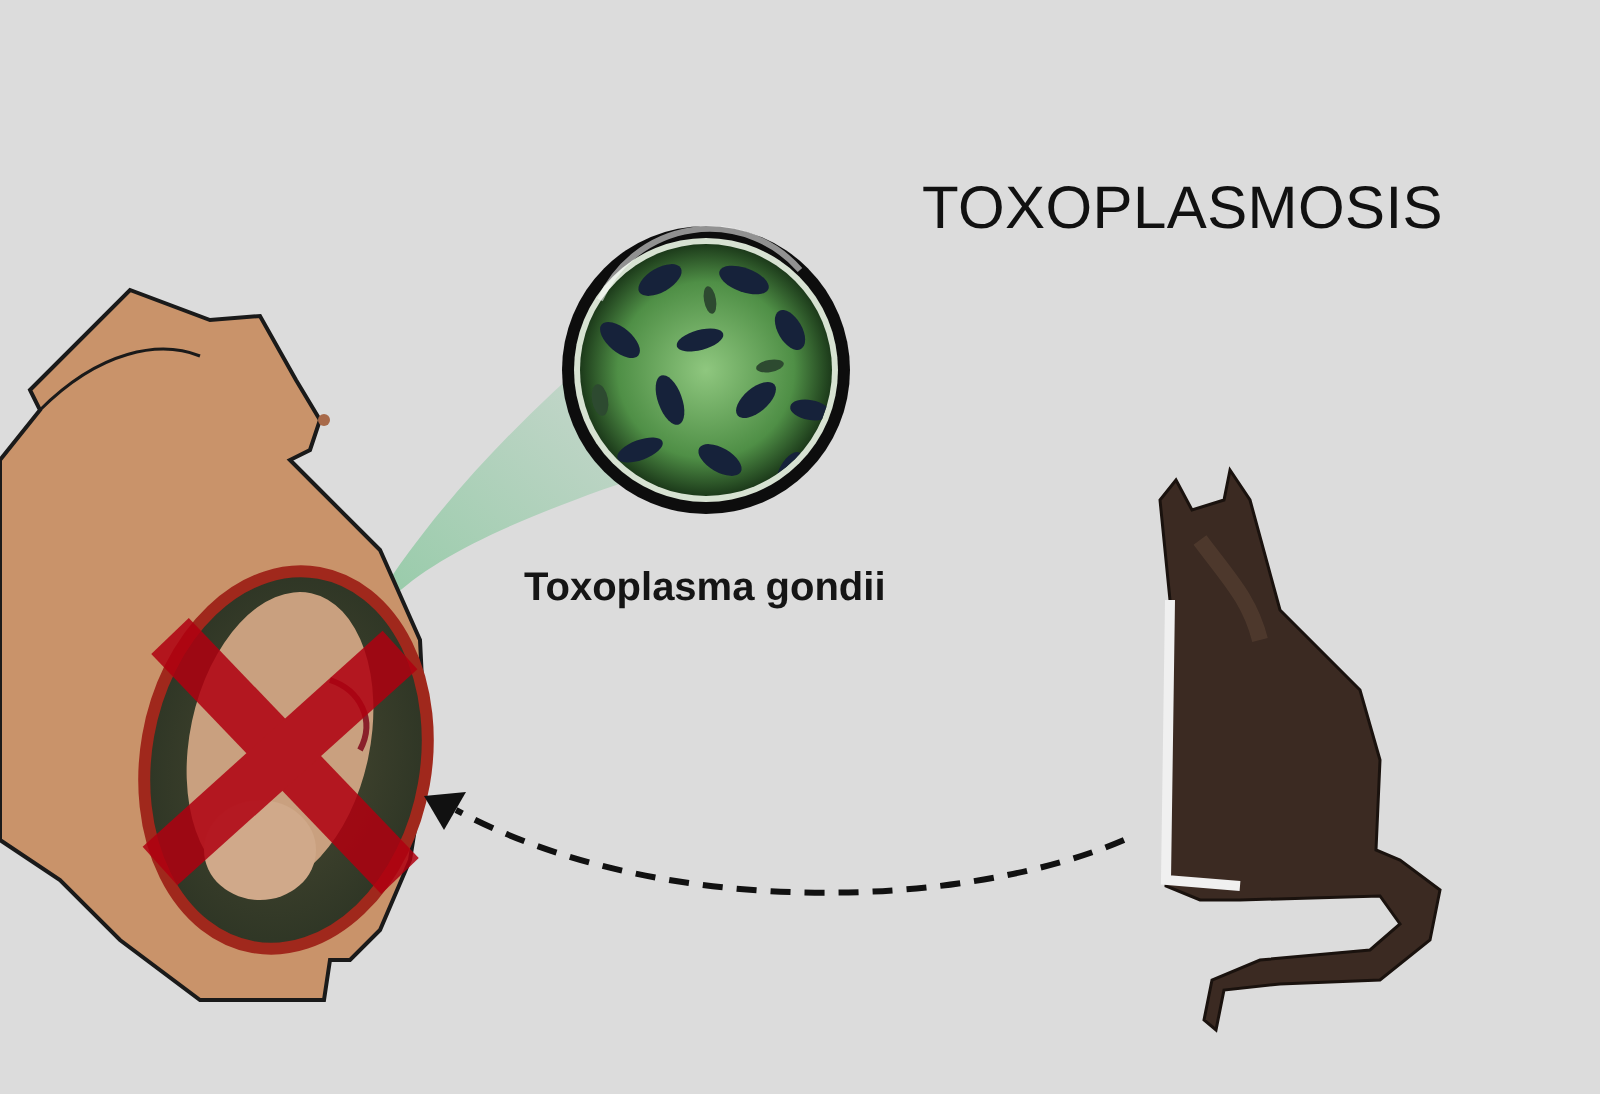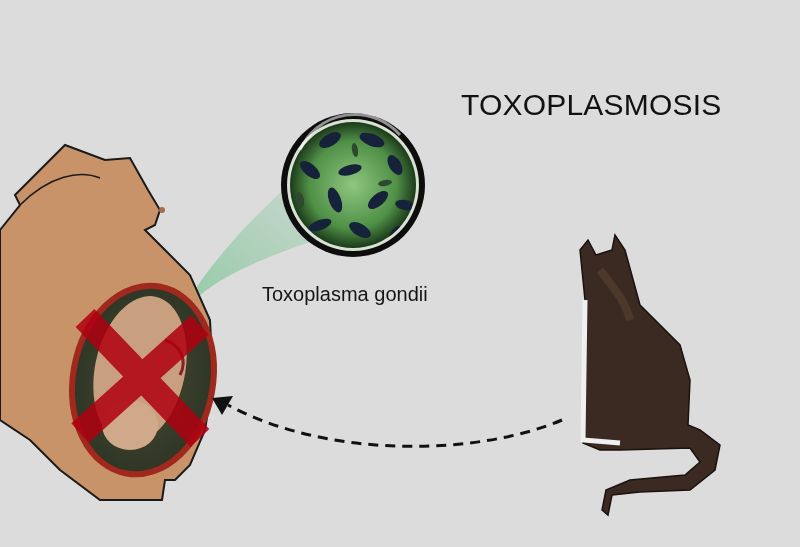--- a/index.html
+++ b/index.html
@@ -1,18 +1,18 @@
 <!DOCTYPE html>
 <html><head>
   <meta charset="utf-8">
   <style>
     html, body { margin:0; padding:0; }
     body { width:800px; height:547px; background:#dcdcdc; overflow:hidden; position:relative; font-family:"Liberation Sans", sans-serif; }
     .title { position:absolute; left:461px; top:88px; font-size:30px; color:#111; letter-spacing:0.2px; }
-    .label { position:absolute; left:262px; top:283px; font-size:20px; color:#151515; }
+    .label { position:absolute; left:262px; top:283px; font-size:20px; color:#151515;font-weight:bold; }
     svg.scene { position:absolute; left:0; top:0; }
   </style>
 </head>
 <body>
 
 <svg class="scene" width="800" height="547" viewBox="0 0 800 547">
   <defs>
     <radialGradient id="lensGrad" cx="50%" cy="50%" r="50%">
       <stop offset="0%" stop-color="#8fc77f"></stop>
       <stop offset="70%" stop-color="#4f8f46"></stop>

